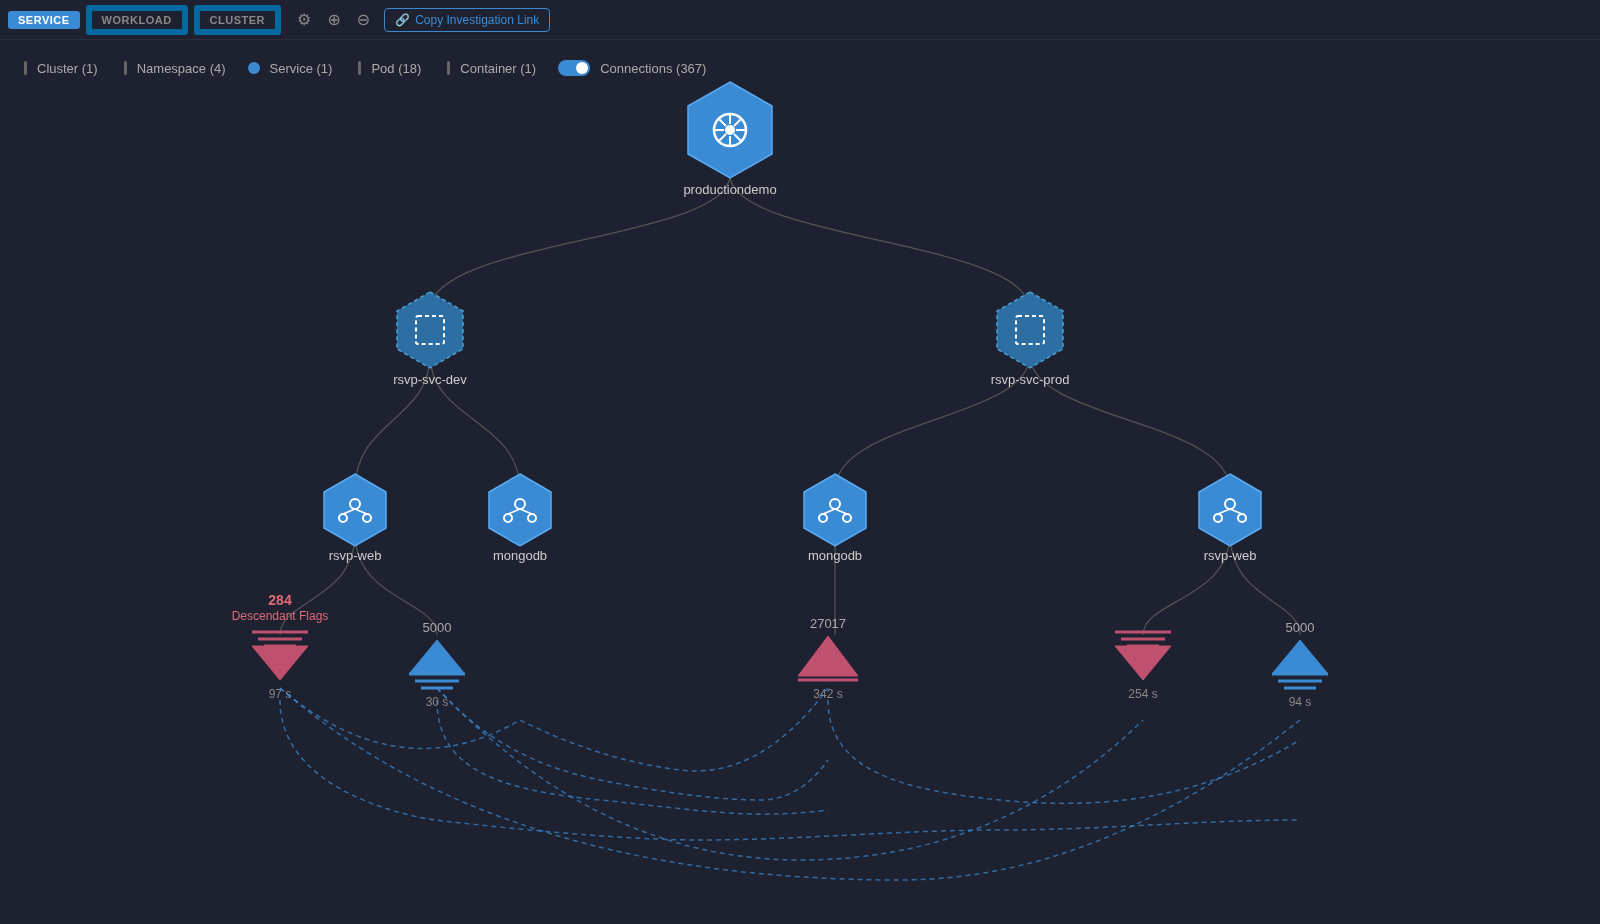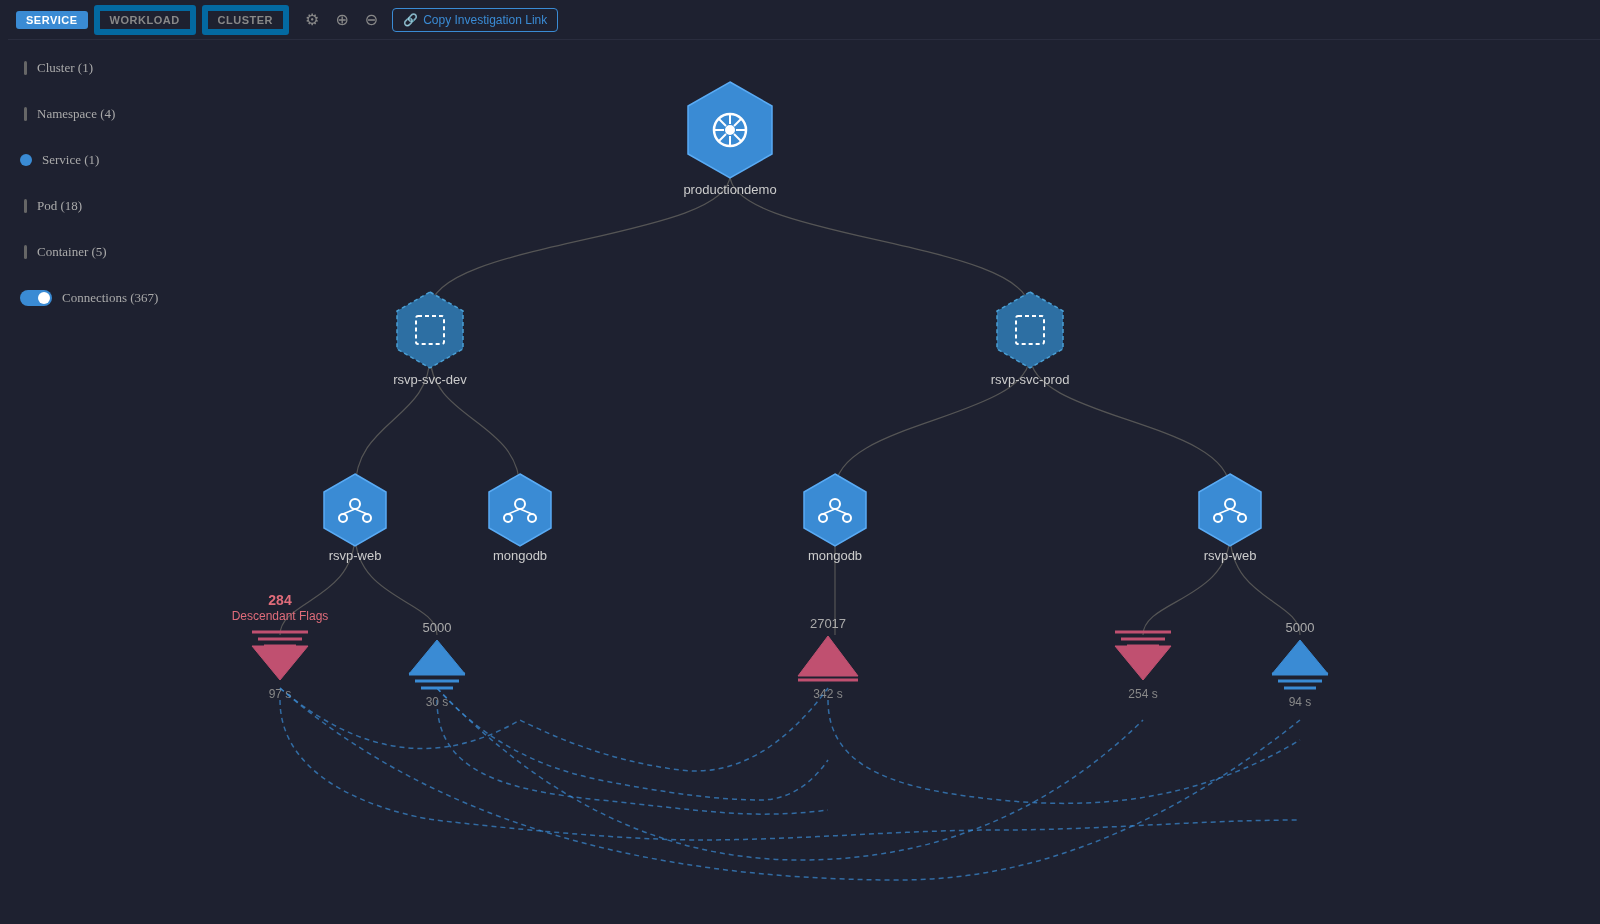--- a/index.html
+++ b/index.html
@@ -20,21 +20,20 @@
       left: 0;
       right: 0;
       height: 40px;
       display: flex;
       align-items: center;
       padding: 0 8px;
       gap: 6px;
       background: #1e2130;
       z-index: 10;
       border-bottom: 1px solid #2a2d3e;
-      margin-left: 8px;
     }
     .tab-btn {
       padding: 3px 10px;
       border-radius: 3px;
       font-size: 11px;
       font-weight: 600;
       letter-spacing: 0.5px;
       cursor: pointer;
       border: none;
       text-transform: uppercase;
@@ -73,23 +72,21 @@
       cursor: pointer;
       margin-left: 4px;
     }
 
     
     .legend {
       position: absolute;
       left: 20px;
       top: 60px;
       display: flex;
-      flex-direction: column;
-      gap: 30px;
-      font-family: Liberation Serif, serif;
+      gap: 22px;
     }
     .legend-item {
       display: flex;
       align-items: center;
       gap: 10px;
       font-size: 13px;
       color: #aaa;
     }
     .legend-dot {
       width: 12px;
@@ -201,21 +198,21 @@
   <div class="legend-item">
     <div class="legend-dot" style="background:#3a8bd4;"></div>
     <span>Service (1)</span>
   </div>
   <div class="legend-item">
     <div class="legend-line" style="background:#666;"></div>
     <span>Pod (18)</span>
   </div>
   <div class="legend-item">
     <div class="legend-line" style="background:#666;"></div>
-    <span>Container (5)</span>
+    <span>Container (1)</span>
   </div>
   <div class="legend-item">
     <div class="legend-toggle"></div>
     <span>Connections (367)</span>
   </div>
 </div>
 
 <svg class="main-canvas" viewBox="0 0 1600 884">
   <defs>
     

